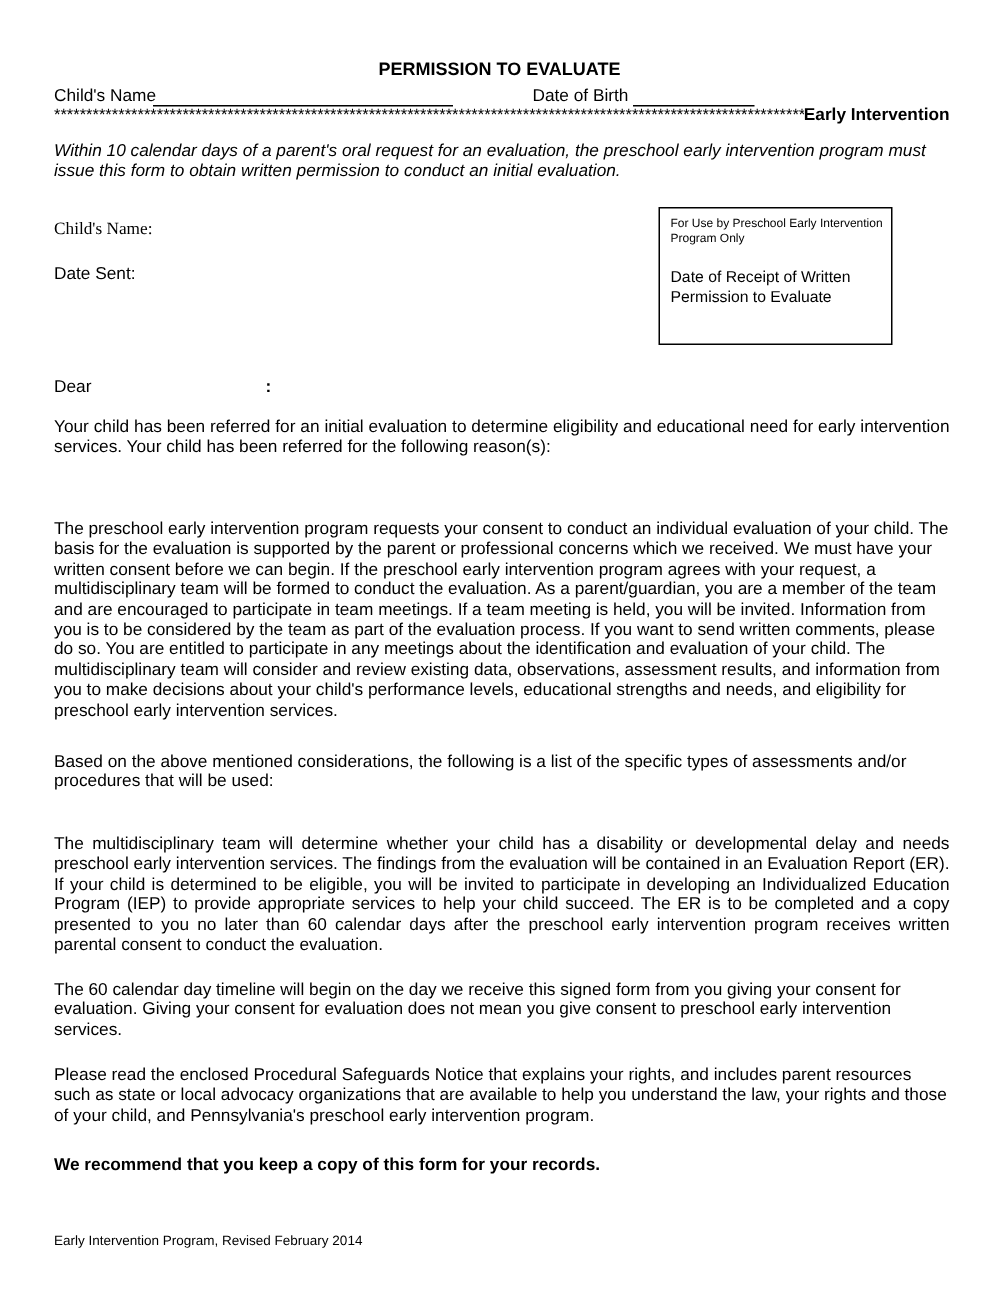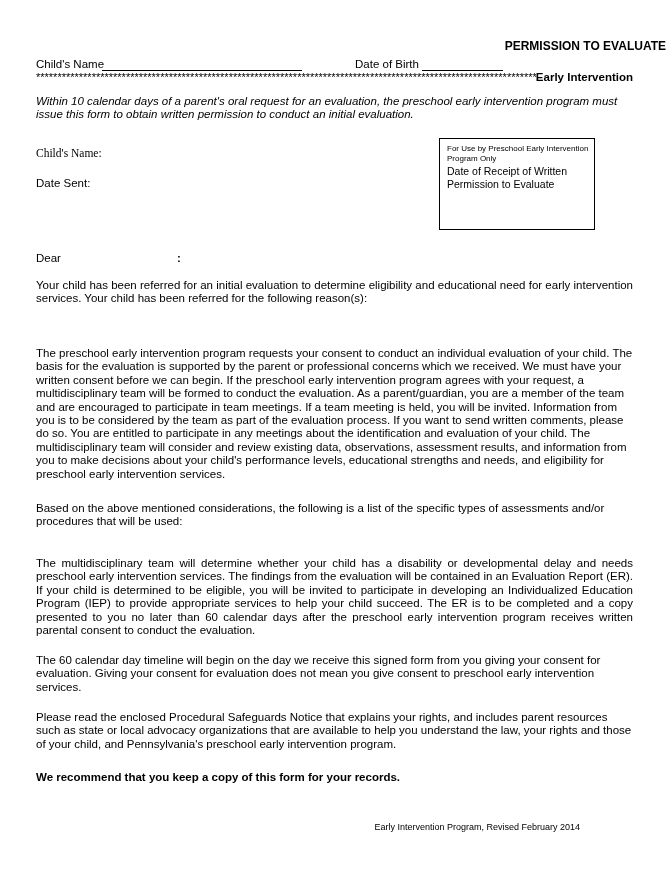--- a/index.html
+++ b/index.html
@@ -10,50 +10,50 @@
     background:#ffffff;
     color:#000;
     font-family:"Liberation Sans", sans-serif;
     font-size:11.5px;
     line-height:13.4px;
     overflow:hidden;
   }
   .just { text-align:justify; }
   .doc-title {
     position:absolute; left:0; top:40px; width:666px;
-    text-align:right; font-weight:bold; font-size:12px; line-height:13px;
+    text-align:center; font-weight:bold; font-size:12px; line-height:13px;
   }
   .name-row { position:absolute; left:36px; top:58px; width:597px; height:15px; }
   .name-row .lbl { position:absolute; top:0; white-space:nowrap; }
   .blank-line {
     position:absolute; top:0; height:12px;
     border-bottom:1.5px solid #000;
   }
   .divider-row {
     position:absolute; left:36px; top:71px; width:597px; height:14px;
     display:flex; align-items:baseline; white-space:nowrap;
   }
   .asterisks { flex:1 1 auto; overflow:hidden; letter-spacing:0; font-size:11px; }
   .divider-label { flex:0 0 auto; font-weight:bold; font-size:11.5px; }
   .notice { position:absolute; left:36px; top:95px; width:597px; font-style:italic; }
   .field-label { position:absolute; left:36px; white-space:nowrap; }
   .office-box {
     position:absolute; left:439px; top:138px; width:156px; height:92px;
     box-sizing:border-box; border:1.5px solid #000; padding:5px 4px 4px 7px;
   }
   .office-box .box-header { font-size:8px; line-height:9.5px; }
-  .office-box .box-body { font-size:10.5px; line-height:12.5px; margin-top:2px; }
+  .office-box .box-body { font-size:10.5px; line-height:12.5px; margin-top:16px; }
   .dear-row { position:absolute; left:36px; top:252px; width:597px; height:14px; }
   .dear-row .dear-word { position:absolute; left:0; top:0;text-align:center; }
   .dear-row .dear-colon { position:absolute; left:141px; top:0; font-weight:bold; }
   .para { position:absolute; left:36px; width:597px; }
   .bold-line { font-weight:bold; }
   .footer {
     position:absolute; left:36px; top:822px; width:544px;
-    text-align:right; font-size:9px; line-height:11px;
+    text-align:left; font-size:9px; line-height:11px;
   }
 </style>
 </head>
 <body>
 
 <div class="page">
 
   <div class="doc-title">PERMISSION TO EVALUATE</div>
 
   <div class="name-row">

